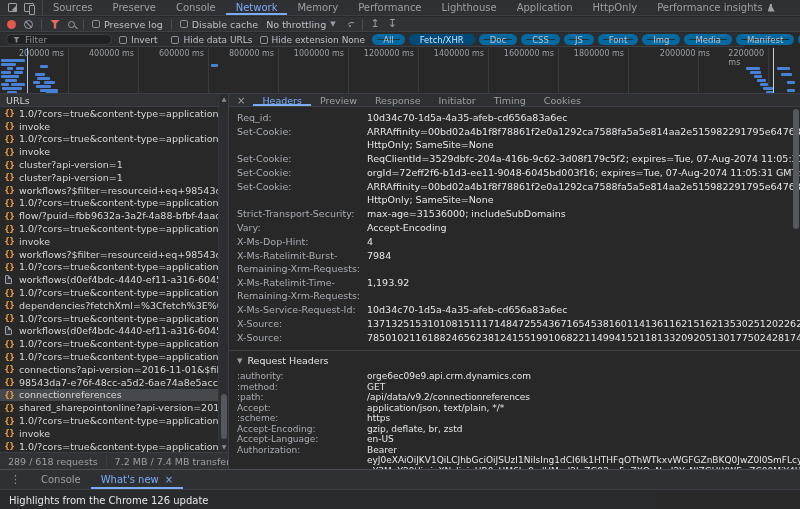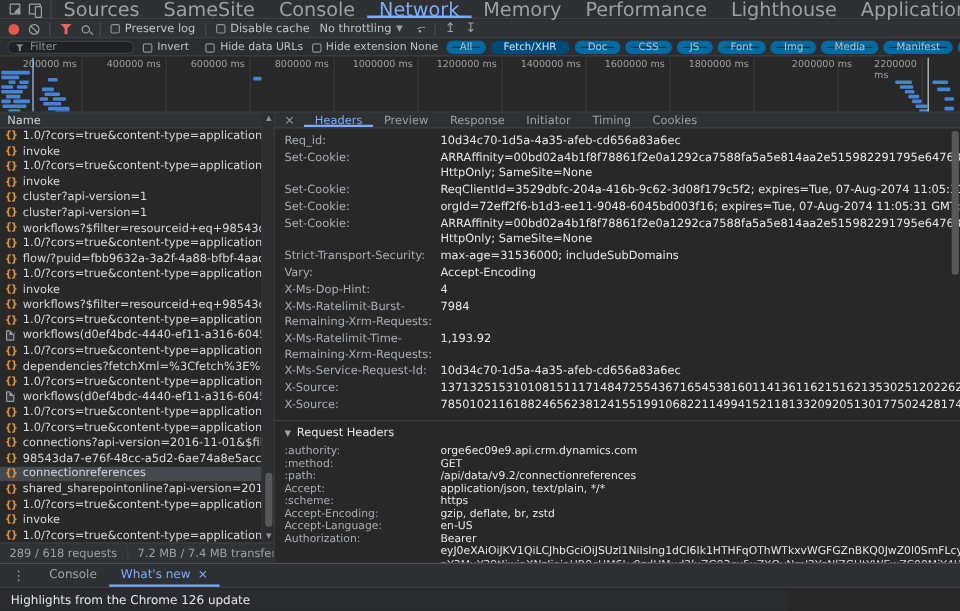--- a/index.html
+++ b/index.html
@@ -1,20 +1,20 @@
 <!DOCTYPE html>
 <html><head>
 <meta charset="utf-8">
 <style>
   * { margin:0; padding:0; box-sizing:border-box; }
   html,body { width:800px; height:509px; overflow:hidden; background:#282828;
     font-family:"DejaVu Sans","Liberation Sans",sans-serif; color:#dfe2e6; }
   
   #tabbar { position:absolute; top:0; left:0; width:800px; height:16px; background:#2e3033;
-    border-bottom:1px solid #3c3f43; display:flex; align-items:stretch; font-size:16px; color:#9aa0a6; }
+    border-bottom:1px solid #3c3f43; display:flex; align-items:stretch; font-size:10px; color:#9aa0a6; }
   .lefticons { display:flex; align-items:center; gap:7px; padding:0 8px; border-right:1px solid #44474b; }
   .tab { display:flex; align-items:center; padding:0 10px; cursor:default; white-space:nowrap; }
   .tab.active { color:#7cacf8; box-shadow:inset 0 -2px 0 #7cacf8; }
   .icon-inspect { width:9px; height:9px; border:1px solid #9aa0a6; border-radius:1px; position:relative; }
   .icon-inspect::after { content:""; position:absolute; right:-2px; bottom:-2px; border-left:5px solid #9aa0a6;
     border-top:3px solid transparent; border-bottom:3px solid transparent; transform:rotate(45deg); }
   .icon-device { width:10px; height:9px; border:1px solid #9aa0a6; border-radius:1px; position:relative; }
   .icon-device::after { content:""; position:absolute; right:-2px; top:1px; width:4px; height:8px;
     background:#2e3033; border:1px solid #9aa0a6; border-radius:1px; }
   .icon-flask { width:7px; height:8px; margin-left:5px; background:#9aa0a6;
@@ -103,21 +103,21 @@
 </head>
 <body>
 
 <div id="tabbar">
   <div class="lefticons">
     <span class="icon-inspect"></span>
     <span class="icon-device"></span>
   </div>
   <div id="main-tabs" style="display:flex">
       <div class="tab">Sources</div>
-      <div class="tab">SameSite</div>
+      <div class="tab">Preserve</div>
       <div class="tab">Console</div>
       <div class="tab active">Network</div>
       <div class="tab">Memory</div>
       <div class="tab">Performance</div>
       <div class="tab">Lighthouse</div>
       <div class="tab">Application</div>
       <div class="tab">HttpOnly</div>
       <div class="tab">Performance insights<span class="icon-flask"></span></div>
     </div>
 </div>
@@ -238,21 +238,21 @@
     <div class="wbar" style="left: 770px; top: 45px; width: 7px; background: rgb(71, 130, 214);"></div>
     <div class="wbar" style="left: 777px; top: 19px; width: 13px; background: rgb(71, 130, 214);"></div>
     <div class="wbar" style="left: 781px; top: 25px; width: 11px; background: rgb(71, 130, 214);"></div>
     <div class="wbar" style="left: 787px; top: 33px; width: 8px; background: rgb(71, 130, 214);"></div>
     <div class="wbar" style="left: 787px; top: 41px; width: 8px; background: rgb(71, 130, 214);"></div>
     <div class="wline" style="left: 27px; background: rgb(170, 198, 238);"></div>
     <div class="wline" style="left: 773px; background: rgb(199, 205, 212);"></div>
   </div>
 
 <div id="name-header">
-  <span>Name</span>
+  <span>URLs</span>
 </div>
 <div id="rows">
     <div class="req-row">
       <span class="icon-xhr">{}</span>
       <span class="nm">1.0/?cors=true&amp;content-type=application/x-json-stream&amp;w=0</span>
     </div>
     <div class="req-row">
       <span class="icon-xhr">{}</span>
       <span class="nm">invoke</span>
     </div>

